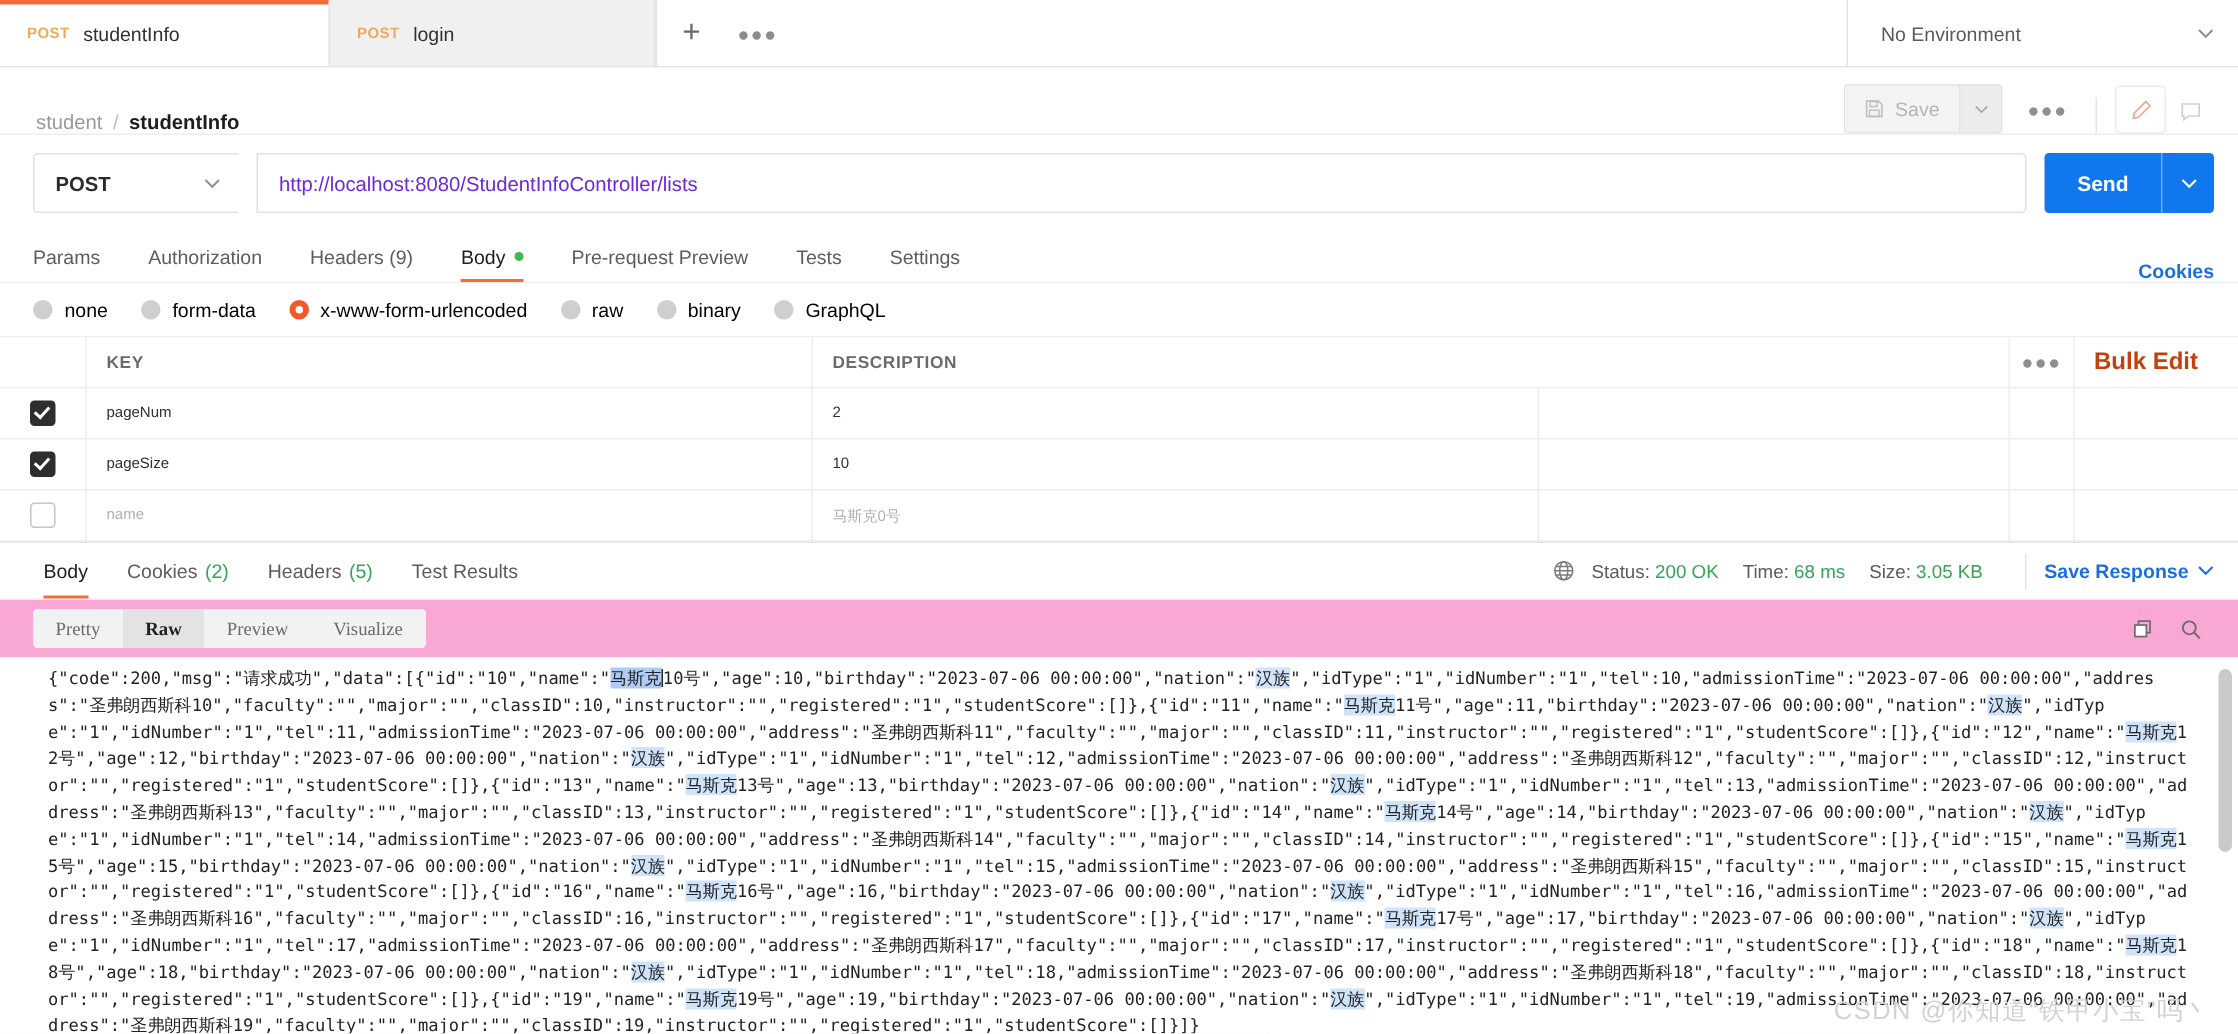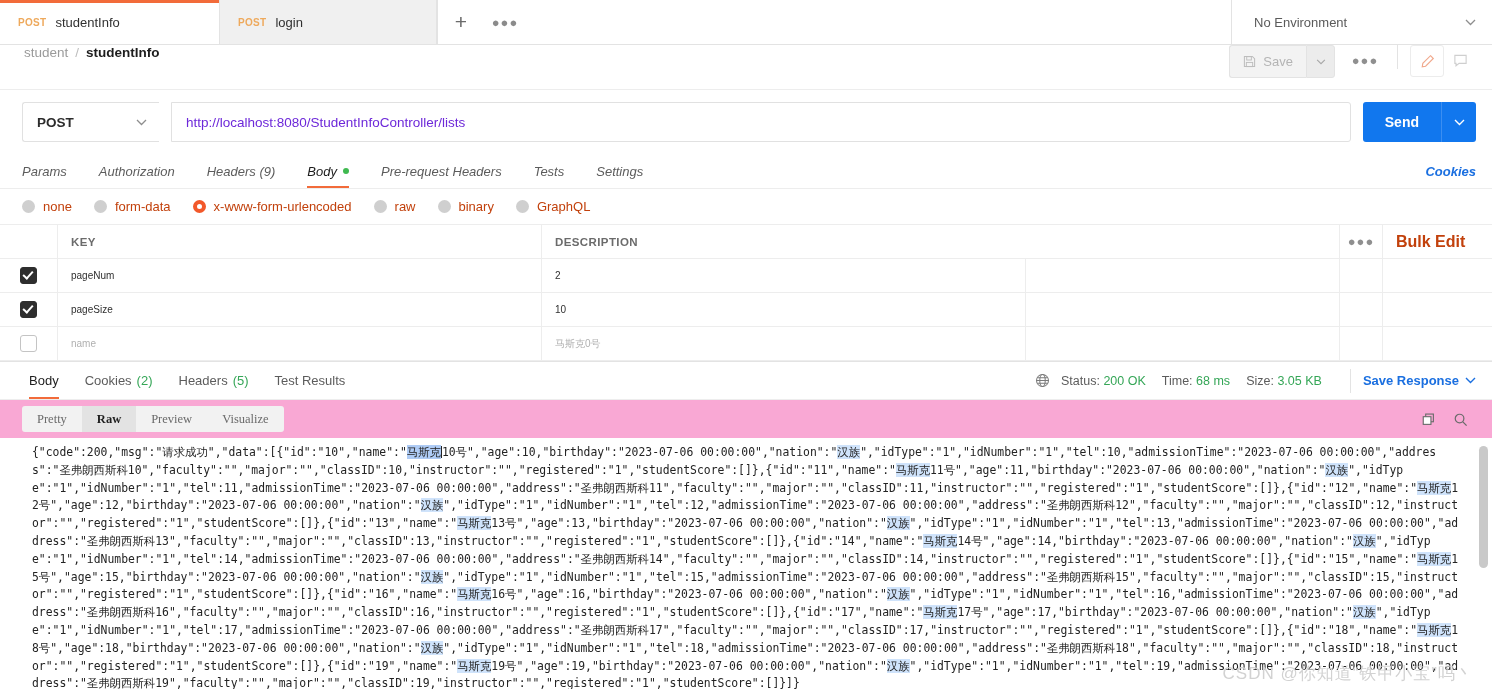--- a/index.html
+++ b/index.html
@@ -51,21 +51,21 @@
   }
   .tabstrip-fill { flex: 1; background: #ffffff; }
   .env-select {
     width: 222px; display: flex; align-items: center; justify-content: space-between;
     padding: 0 16px 0 22px; font-size: 13px; color: #5a5a5a;
     background: #ffffff; border-left: 1px solid #e3e3e3; cursor: pointer;
   }
 
   
   .crumbrow {
-    height: 44px; display: flex; align-items: flex-start;
+    height: 44px; display: flex; align-items: flex-end;
     background: #fff; border-bottom: 1px solid #ededed;
     padding: 0 16px 0 24px;
   }
   .crumb { font-size: 13.5px; color: #9a9a9a; }
   .crumb-sep { font-size: 13.5px; color: #bdbdbd; margin: 0 7px; }
   .crumb-cur { font-size: 13.5px; color: #1d1d1d; font-weight: bold; }
   .crumb-spacer { flex: 1; }
   .savebtn {
     display: flex; align-items: center; gap: 7px;
     height: 31px; padding: 0 13px;
@@ -116,23 +116,23 @@
     border-radius: 3px 0 0 3px; cursor: pointer; text-align: right;
   }
   .sendbtn .car {
     height: 40px; width: 34px; display: flex; align-items: center; justify-content: center;
     background: #1177ee; color: #fff; border-radius: 0 3px 3px 0;
     border-left: 1px solid #3b8ef1; cursor: pointer;
   }
 
   
   .reqtabs {
-    display: flex; align-items: center; gap: 0;
+    display: flex; align-items: flex-end; gap: 0;
     padding: 0 16px 0 22px; background: #fff;
-    border-bottom: 1px solid #ededed; height: 34px; font-style: italic;
+    border-bottom: 1px solid #ededed; height: 34px;
   }
   .rtab {
     position: relative; height: 34px; display: flex; align-items: center; gap: 6px;
     padding: 0 16px; font-size: 13px; color: #5c5c5c; cursor: pointer;
   }
   .rtab:first-child { padding-left: 0; }
   .rtab.active { color: #1d1d1d; }
   .rtab.active::after {
     content: ""; position: absolute; left: 16px; right: 16px; bottom: 0;
     height: 2px; background: #f26b3a;
@@ -141,21 +141,21 @@
   .greendot { width: 6px; height: 6px; border-radius: 50%; background: #3fb950; }
   .rtabs-spacer { flex: 1; }
   .cookies-link { font-size: 13px; color: #1a6fe0; font-weight: bold; cursor: pointer; }
 
   
   .bodytypes {
     display: flex; align-items: center; gap: 0;
     padding: 10px 22px 10px 22px; background: #fff;
   }
   .btype { display: flex; align-items: center; gap: 8px; margin-right: 22px;
-           font-size: 13px; color: #c2410c; cursor: pointer; }
+           font-size: 13px; color: #000000; cursor: pointer; }
   .radio { width: 13px; height: 13px; border-radius: 50%; background: #cfcfcf; }
   .radio.on { background: #fff; border: 4px solid #f2582a; width: 5px; height: 5px; }
 
   
   .ptable { background: #fff; border-top: 1px solid #ededed; }
   .prow { display: flex; align-items: stretch; border-bottom: 1px solid #ededed; height: 33px; }
   .prow.head { height: 33px; background: #fff; }
   .c-check { width: 57px; display: flex; align-items: center; justify-content: center;
              border-right: 1px solid #ededed; }
   .c-key { width: 470px; display: flex; align-items: center; padding-left: 13px;
@@ -336,21 +336,21 @@
       <span>Authorization</span>
     </div>
     <div class="rtab">
       <span>Headers (9)</span>
     </div>
     <div class="rtab active">
       <span>Body</span>
       <span class="greendot"></span>
     </div>
     <div class="rtab">
-      <span>Pre-request Headers</span>
+      <span>Pre-request Preview</span>
     </div>
     <div class="rtab">
       <span>Tests</span>
     </div>
     <div class="rtab">
       <span>Settings</span>
     </div>
     <div class="rtabs-spacer"></div>
     <div class="cookies-link">Cookies</div>
   </div>

